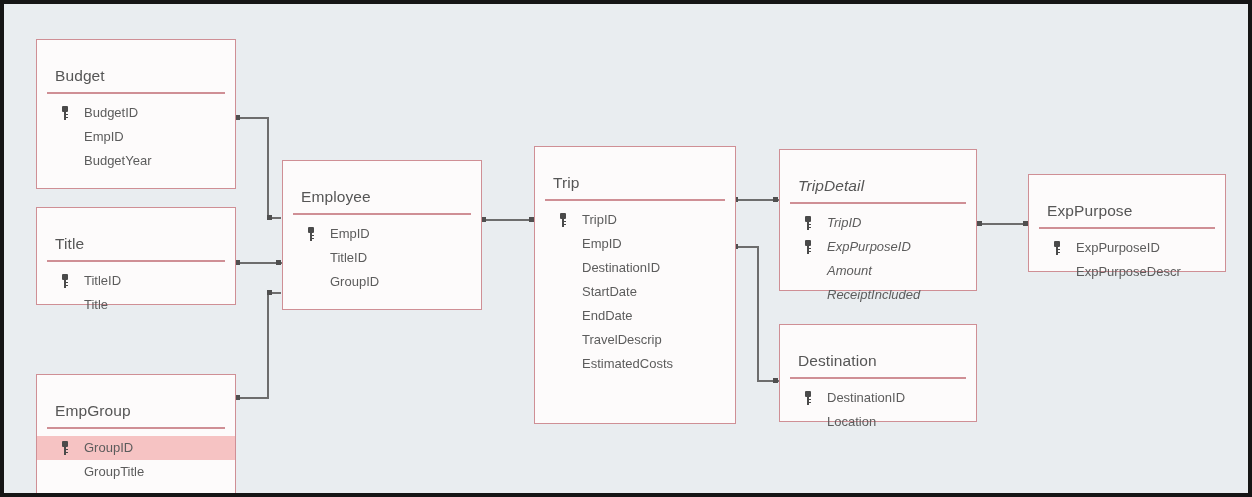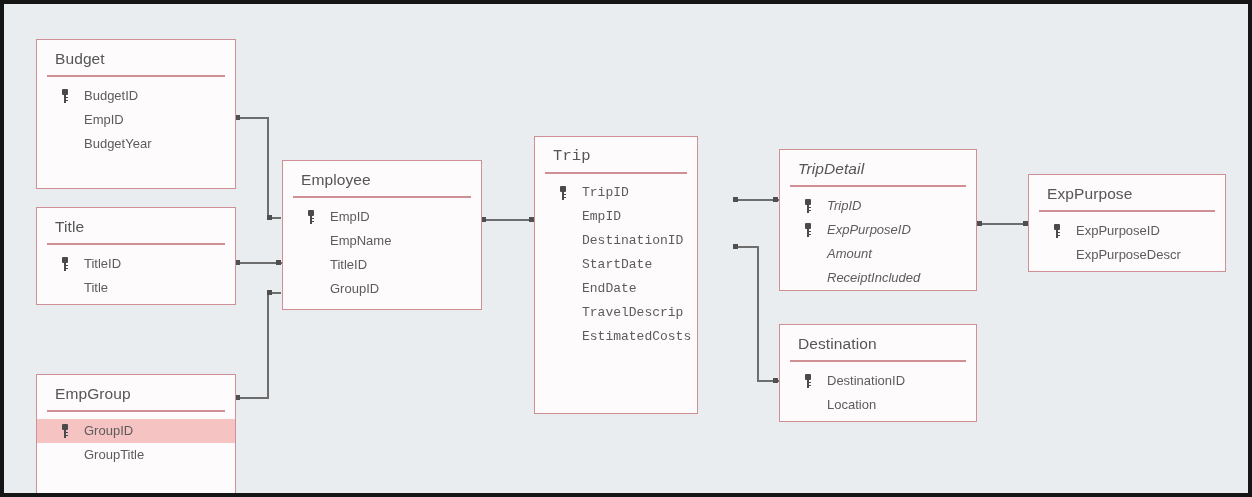--- a/index.html
+++ b/index.html
@@ -20,21 +20,21 @@
   .entity {
     position: absolute;
     background: #fdfbfb;
     border: 1.5px solid #cf8f95;
     box-sizing: border-box;
     z-index: 3;
   }
   .entity-title {
     font-size: 15.5px;
     color: #565656;
-    padding: 10px 0 7px 18px;
+    padding: 27px 0 7px 18px;
     letter-spacing: .1px;
     white-space: nowrap;
   }
   .entity-rule {
     height: 1.5px;
     background: #cf8f95;
     margin: 0 10px 4px 10px;
   }
   .field-list {
     padding: 3px 0 9px 0;
@@ -207,32 +207,29 @@
       <div class="field">
         <span class="key-icon">
             <span class="kbody"></span>
             <span class="kstem"></span>
             <span class="ktooth kt1"></span>
             <span class="ktooth kt2"></span>
           </span>
         <span>EmpID</span>
       </div>
       <div class="field">
-        <span>EmpName</span>
-      </div>
-      <div class="field">
         <span>TitleID</span>
       </div>
       <div class="field">
         <span>GroupID</span>
       </div>
     </div>
   </div>
 
-  <div class="entity" style="left:530px; top:132px; width:164px; height:278px;font-family:Liberation Mono, monospace;">
+  <div class="entity" style="left:530px; top:142px; width:202px; height:278px;">
     <div class="entity-title">Trip</div>
     <div class="entity-rule"></div>
     <div class="field-list">
       <div class="field">
         <span class="key-icon">
             <span class="kbody"></span>
             <span class="kstem"></span>
             <span class="ktooth kt1"></span>
             <span class="ktooth kt2"></span>
           </span>

